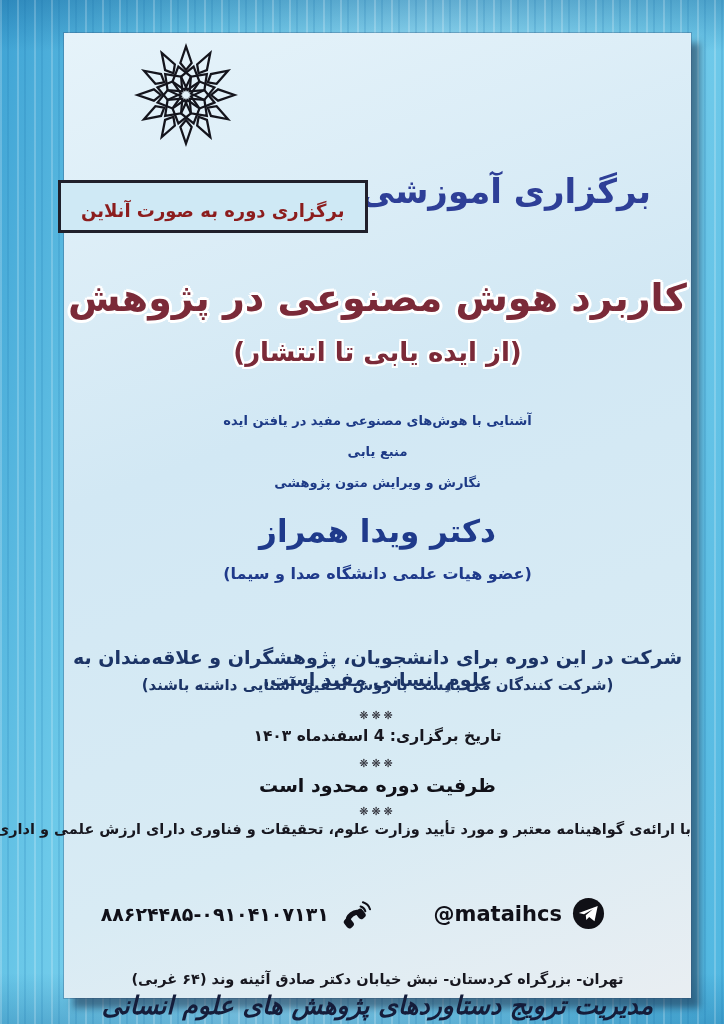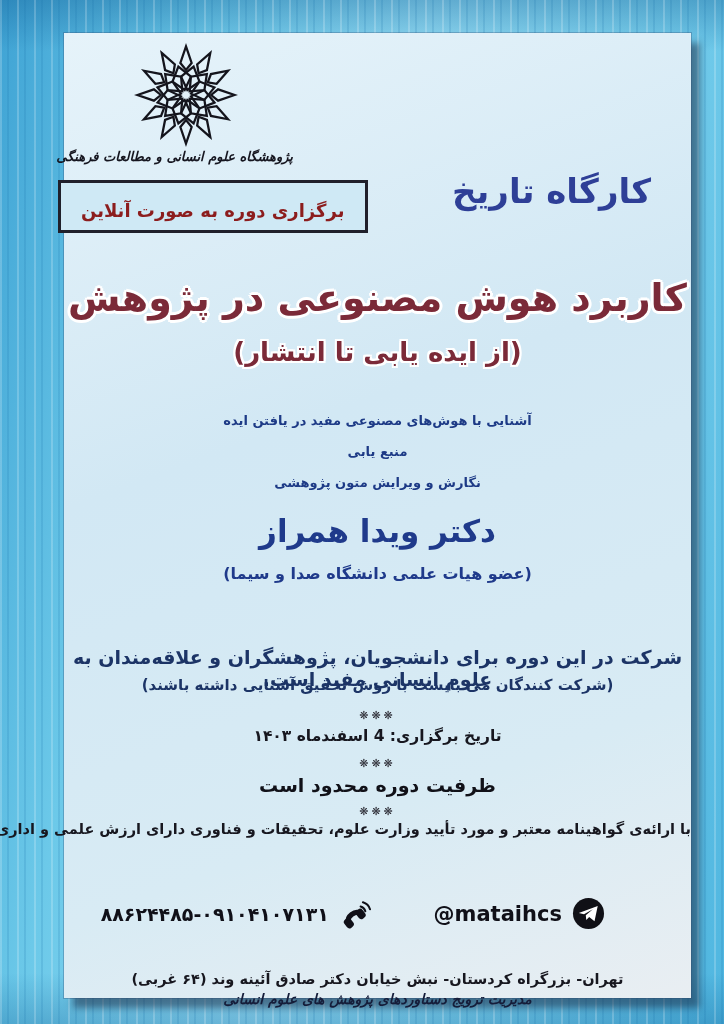--- a/index.html
+++ b/index.html
@@ -78,21 +78,21 @@
   .contact-text{font-size:21px;font-weight:bold;color:#101018;direction:ltr;}
   .phone-text{font-size:19px;}
   .contact-icon{flex:0 0 auto;display:flex;align-items:center;}
   .eitaa-box{
     width:33px;height:33px;background:#101016;border-radius:10px;
     color:#fff;font-size:23px;font-weight:bold;font-style:italic;
     display:flex;align-items:center;justify-content:center;line-height:1;
   }
   
   .address-line{top:938px;font-size:14.5px;font-weight:bold;color:#17171f;}
-  .department-line{top:958px;font-size:14px;font-weight:800;font-style:italic;color:#151d3a;letter-spacing:-0.5px;}
+  .department-line{top:958px;font-size:25px;font-weight:800;font-style:italic;color:#151d3a;letter-spacing:-0.5px;}
 </style>
 </head>
 <body>
 
 <div class="poster-bg"></div>
 
 <div class="card">
 
   <div class="logo-block">
     <svg width="104" height="104" viewBox="-60 -60 120 120">
@@ -120,25 +120,24 @@
           <use href="#petal" transform="rotate(135)"></use>
           <use href="#petal" transform="rotate(165)"></use>
         <use href="#petal" transform="rotate(195)"></use>
           <use href="#petal" transform="rotate(225)"></use>
           <use href="#petal" transform="rotate(255)"></use>
         <use href="#petal" transform="rotate(285)"></use>
           <use href="#petal" transform="rotate(315)"></use>
           <use href="#petal" transform="rotate(345)"></use>
       </g>
     </svg>
-    <div class="logo-caption">پژوهشگاه علوم انسانی و مطالعات فرهنگی</div>
   </div>
 
 
-  <div class="workshop-label">کارگاه تاریخ</div>
+  <div class="workshop-label">برگزاری آموزشی</div>
 
   <div class="online-badge">برگزاری دوره به صورت آنلاین</div>
 
   <div class="center sub-title">(از ایده یابی تا انتشار)</div>
   <div class="center main-title">کاربرد هوش مصنوعی در پژوهش</div>
 
   <div class="center topics">
     <div>آشنایی با هوش‌های مصنوعی مفید در یافتن ایده</div>
     <div>منبع یابی</div>
     <div>نگارش و ویرایش متون پژوهشی</div>

